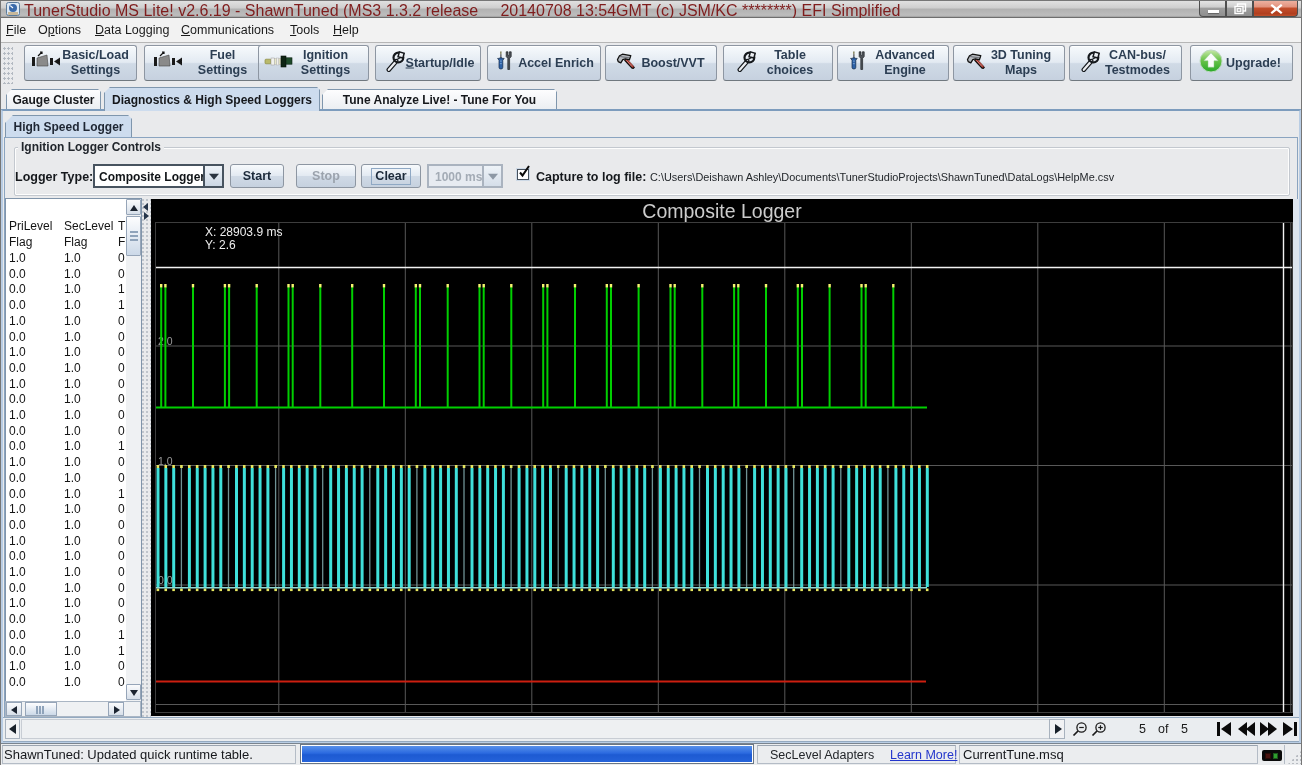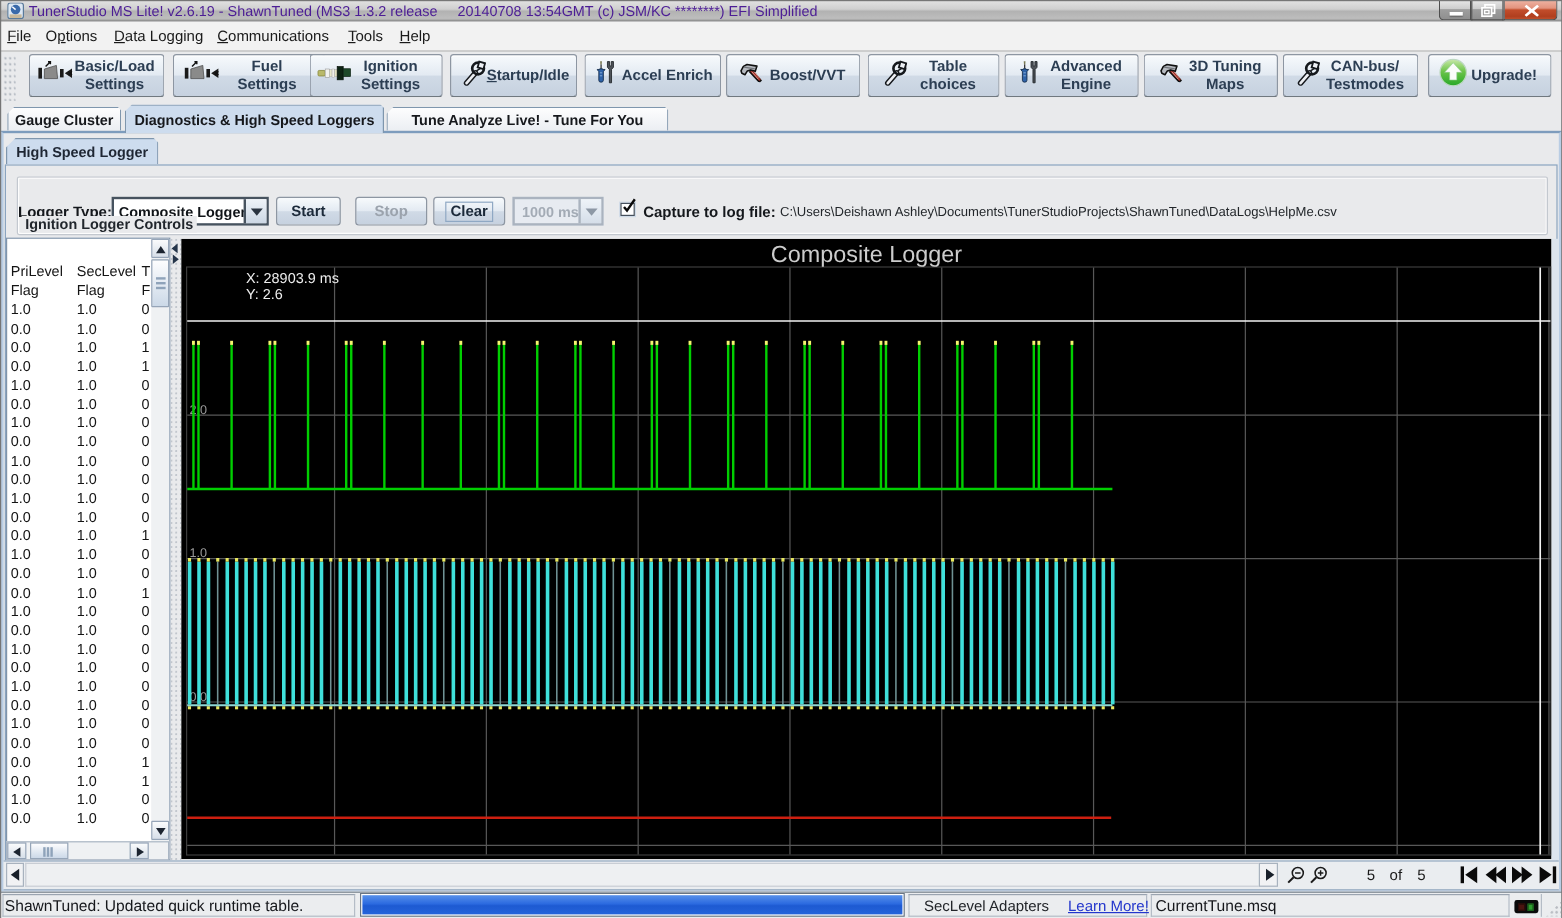--- a/index.html
+++ b/index.html
@@ -1,18 +1,18 @@
 <!DOCTYPE html>
 <html><head><meta charset="utf-8"><style>
 *{margin:0;padding:0;box-sizing:border-box;}
 html,body{width:1302px;height:765px;overflow:hidden;font-family:"Liberation Sans",sans-serif;background:#e9eaec;position:relative;}
 .abs{position:absolute;}
 
 #titlebar{left:0;top:0;width:1302px;height:18px;background:linear-gradient(#e3e3e3,#cfcfcf 45%,#b2b2b2 55%,#bdbdbd 90%,#9f9f9f);border-bottom:1px solid #6e6e6e;}
-#title-text{left:24px;top:2px;font-size:12px;color:#4c1d95;white-space:pre;}
+#title-text{left:24px;top:2px;font-size:16px;color:#7f1d1d;white-space:pre;}
 .winbtn{top:0px;height:17px;border:1px solid #4e4e4e;border-top:none;}
 #btnmin{left:1199px;width:27px;background:linear-gradient(#e8e8e8,#cdcdcd 45%,#9e9e9e 50%,#8f8f8f);border-radius:0 0 0 4px;}
 #btnmax{left:1226px;width:27px;background:linear-gradient(#e8e8e8,#cdcdcd 45%,#9e9e9e 50%,#8f8f8f);}
 #btnclose{left:1253px;width:45px;background:linear-gradient(#efb5a5,#e2937e 42%,#c24d2b 52%,#b13f1f 85%,#bf4f2c);border-radius:0 0 4px 0;}
 
 #menubar{left:0;top:18px;width:1302px;height:25px;background:#f2f2f2;border-bottom:1px solid #b6b6b6;}
 .menuitem{top:23px;font-size:12.5px;color:#1a1a1a;}
 
 #toolbar{left:0;top:44px;width:1302px;height:43px;background:#e9eaec;}
 #toolgrip{left:3px;top:47px;width:10px;height:37px;background-image:radial-gradient(circle at 1.5px 1.5px,#b4bac2 1px,rgba(0,0,0,0) 1.2px);background-size:4px 5px;}
@@ -23,21 +23,21 @@
 #tabrow{left:0;top:87px;width:1302px;height:22px;background:#e9eaec;}
 .tab{top:89px;height:20px;border:1px solid #7f96ad;border-bottom:none;background:linear-gradient(#fdfdfe,#ebeef2);clip-path:polygon(0 6px,6px 0,calc(100% - 3px) 0,100% 3px,100% 100%,0 100%);font-weight:bold;font-size:12px;color:#16181c;text-align:center;}
 .tab.sel{top:87px;height:24px;background:#cddcee;z-index:3;}
 .tab span{position:absolute;left:0;right:0;top:50%;transform:translateY(-50%);}
 
 #mainpanel{left:0;top:109px;width:1302px;height:634px;background:#e9eaec;border-top:2px solid #7d9cbd;border-left:3px solid #b9cde4;border-right:3px solid #b9cde4;border-bottom:2px solid #b9cde4;}
 #innertab{left:5px;top:115px;width:127px;height:22px;border:1px solid #7f96ad;border-bottom:none;background:#cddcee;clip-path:polygon(0 8px,8px 0,calc(100% - 4px) 0,100% 4px,100% 100%,0 100%);font-weight:bold;font-size:12px;color:#1e2633;text-align:center;z-index:3;}
 #innertab span{position:absolute;left:0;right:0;top:52%;transform:translateY(-50%);}
 #innerborder{left:4px;top:137px;width:1294px;height:603px;border:1px solid #8aa4c0;background:#e9eaec;}
 
-#grouplabel{left:18px;top:140px;font-weight:bold;font-size:12px;color:#21262c;background:#e9eaec;padding:0 3px;z-index:2;margin-top:40px;}
+#grouplabel{left:18px;top:140px;font-weight:bold;font-size:12px;color:#21262c;background:#e9eaec;padding:0 3px;z-index:2;}
 #groupbox{left:14px;top:147px;width:1276px;height:49px;border:1px solid #c3c8cf;box-shadow:inset 0 0 0 1px #fdfdfd;border-radius:2px;}
 .lbl{font-weight:bold;font-size:12.5px;color:#15181c;}
 .btn{top:164px;height:24px;border:1px solid #8d96a2;border-radius:3px;background:linear-gradient(#f7fafc,#e3eaf2 48%,#d0dae6 52%,#c6d1df);font-weight:bold;font-size:12.5px;color:#1c2a3a;text-align:center;line-height:22px;}
 #combo1{left:93px;top:164px;width:131px;height:24px;background:#fff;border:2px solid #47535f;}
 #combo1 .ctext{position:absolute;left:4px;top:4px;font-weight:bold;font-size:12px;white-space:nowrap;color:#101418;}
 .cbtn{position:absolute;right:0;top:0;bottom:0;width:19px;border-left:2px solid #47535f;background:linear-gradient(#eef3f8,#ccd7e4);}
 .carr{position:absolute;left:50%;top:50%;transform:translate(-50%,-38%);width:0;height:0;border-left:5px solid transparent;border-right:5px solid transparent;border-top:6px solid #2a3440;}
 #combo2{left:427px;top:164px;width:76px;height:24px;background:#e7ebf1;border:2px solid #aab3bf;}
 #combo2 .ctext{position:absolute;left:6px;top:4px;font-weight:bold;font-size:12px;color:#a3abb5;white-space:nowrap;}
 #combo2 .cbtn{border-left:2px solid #aab3bf;background:linear-gradient(#eef3f8,#d5dee9);}

